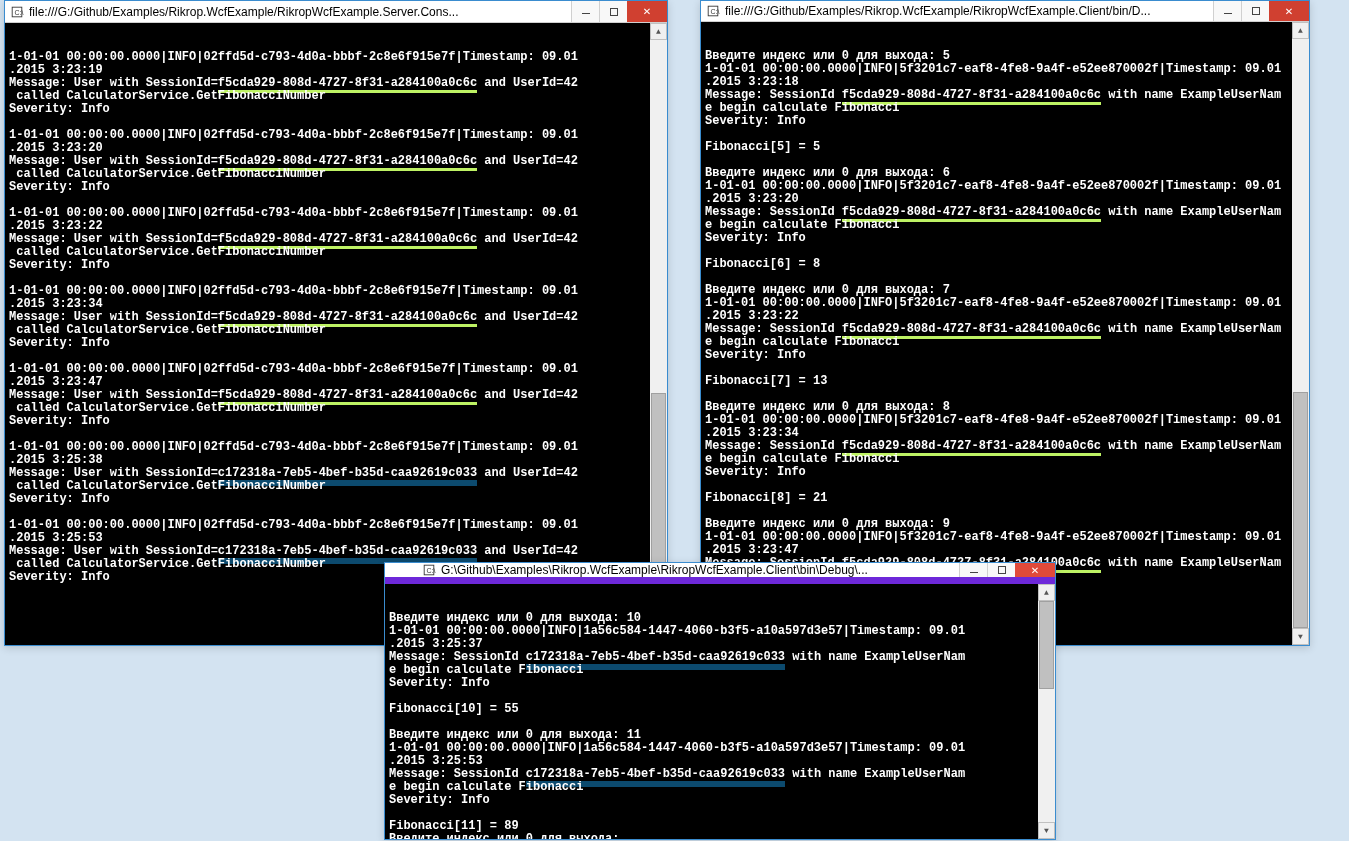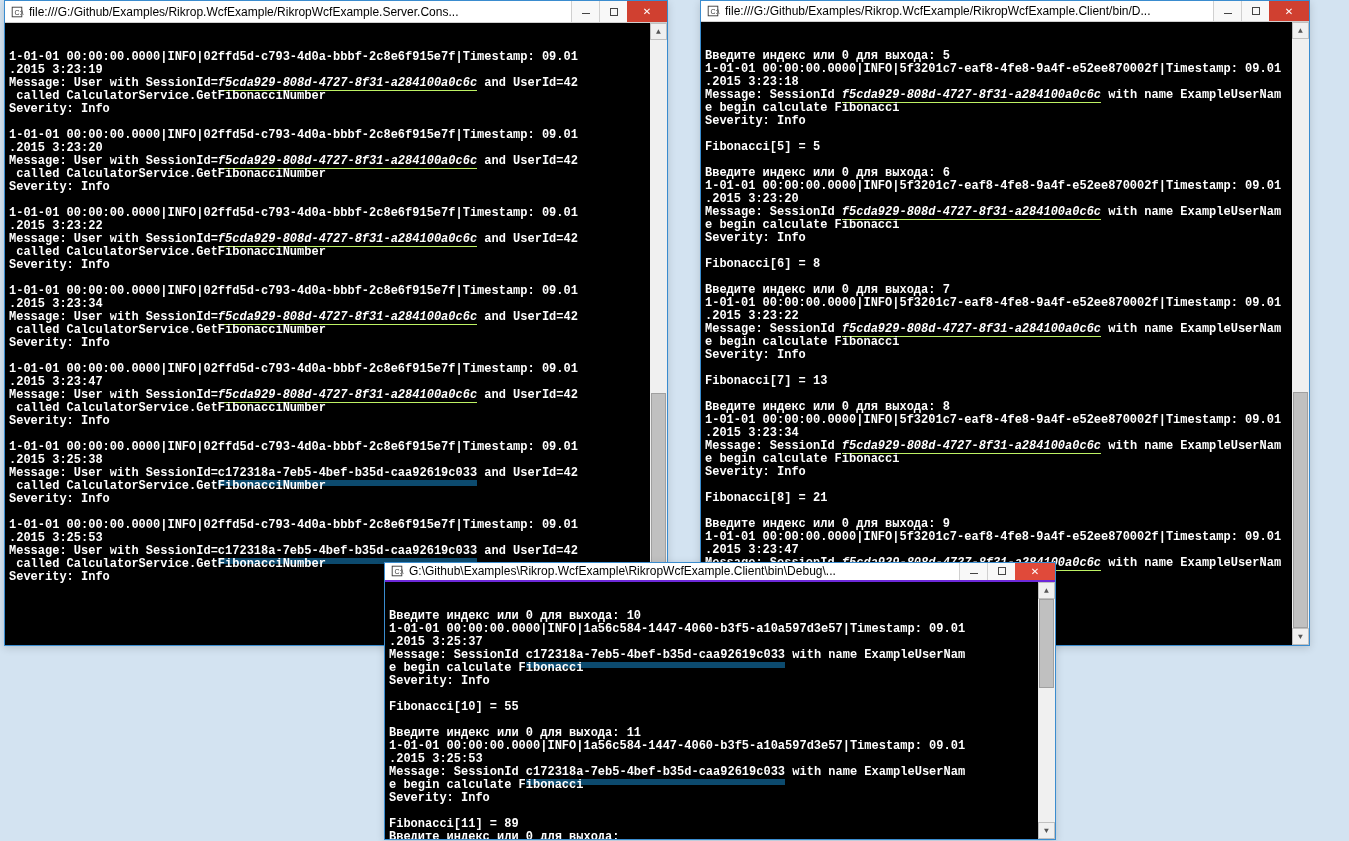--- a/index.html
+++ b/index.html
@@ -69,29 +69,29 @@
     display:flex; align-items:center; justify-content:center;
     font-size:8px; color:#555;
     border:1px solid #c0c0c0;
   }
   .strack { flex:1; background:#f0f0f0; position:relative;}
   .sthumb {
     position:absolute; left:1px; right:1px;
     background:#c0c0c0;
     border:1px solid #a0a0a0;
   }
-  .u-blue { border-bottom:1px solid #bef264;font-style:italic; }
+  .u-blue { border-bottom:3px solid #bef264; }
   .u-red  { border-bottom:6px solid #0c4a6e; }
 
   
   #win-server { left:4px; top:0;  width:664px; height:646px; }
   #win-client1{ left:676px; top:0;  width:610px; height:646px;margin-left:24px; }
   #win-client2{ left:384px; top:562px; width:672px; height:278px; border-color:#3a8ccf; }
 
-  #win-client2 .titlebar { background:#fff; border-bottom:2px solid #6d28d9;}
+  #win-client2 .titlebar { background:#fff; border-bottom:7px solid #6d28d9;padding-left:32px;}
   #win-client2 .wbtn.close { background:#e04a3a; }
 
   
   #win-client2 .scroll .sthumb { top:0; height:40%; }
   #win-server  .scroll .sthumb { bottom:0; height:40%; }
   #win-client1 .scroll .sthumb { bottom:0; height:40%; }
 </style>
 </head>
 <body>
 

